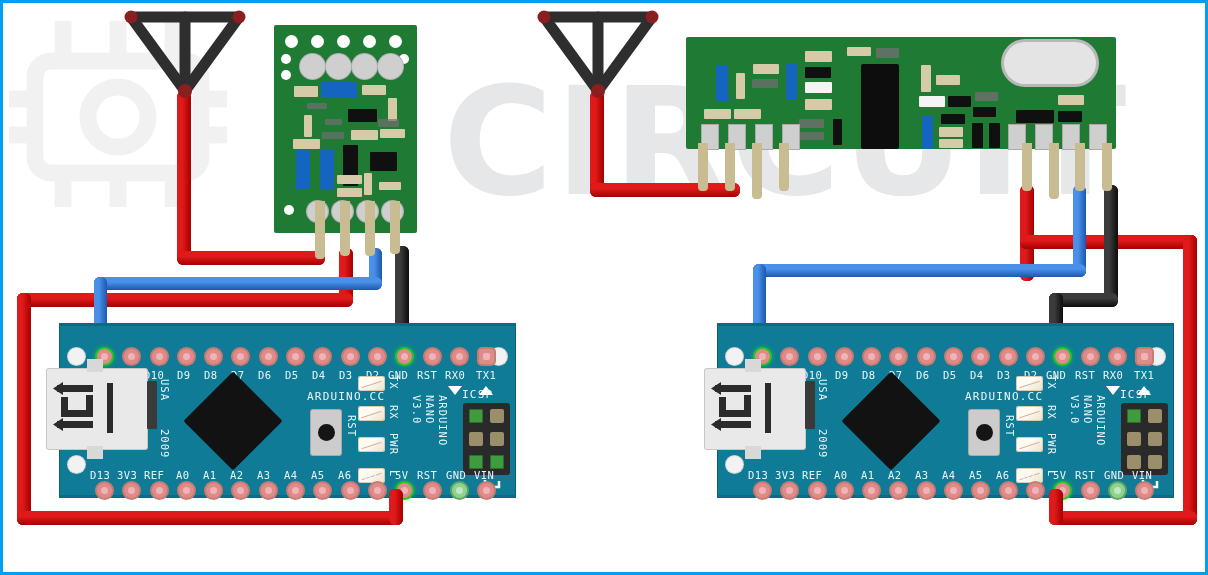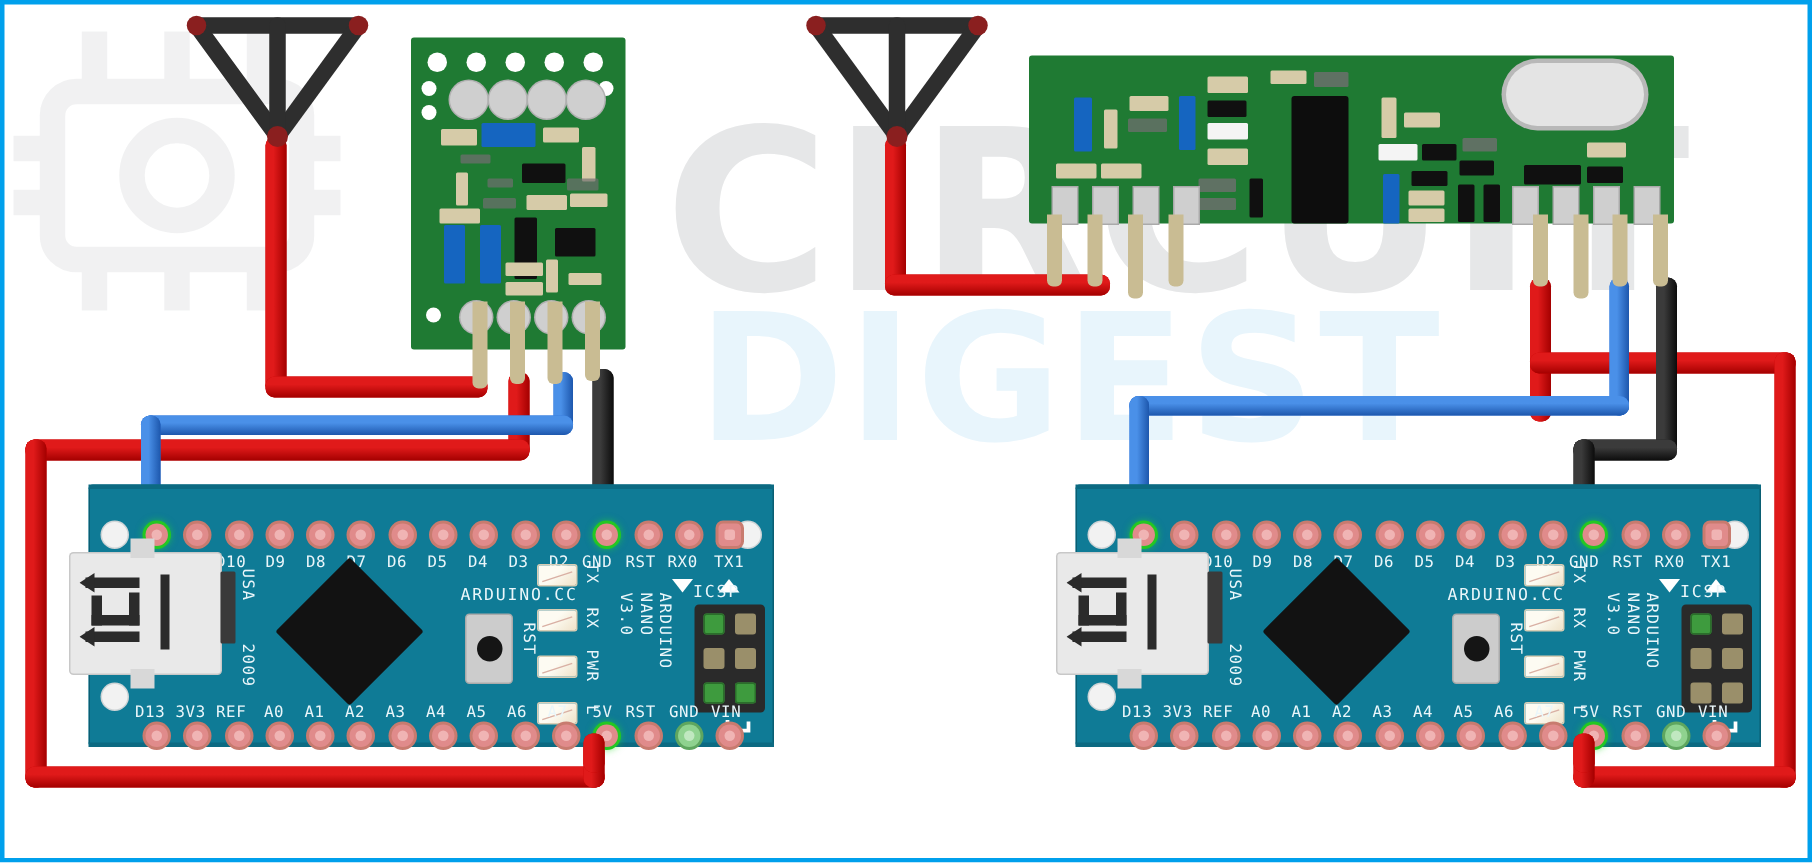--- a/index.html
+++ b/index.html
@@ -95,21 +95,20 @@
   .xtal{position:absolute;background:#e4e4e4;border-radius:22px;
         box-shadow:0 0 0 3px #b8b8b8;}
 </style>
 </head>
 <body>
 
 <div id="stage">
 
   
   <div class="wm wm-circuit">CIRCUIT</div>
-  <div class="wm wm-digest">DIGEST</div>
   <svg class="wm-logo" viewBox="0 0 230 215">
     <g fill="none" stroke="#e6e7e8" stroke-width="17">
       <path d="M60 18 v40 M115 18 v40 M170 18 v40"></path>
       <rect x="32" y="58" width="166" height="112" rx="16"></rect>
       <path d="M60 170 v34 M115 170 v34 M170 170 v34"></path>
       <path d="M32 96 H6 M32 132 H6 M198 96 h26 M198 132 h26"></path>
     </g>
     <circle cx="115" cy="114" r="30" fill="none" stroke="#e6e7e8" stroke-width="17"></circle>
   </svg>
 

